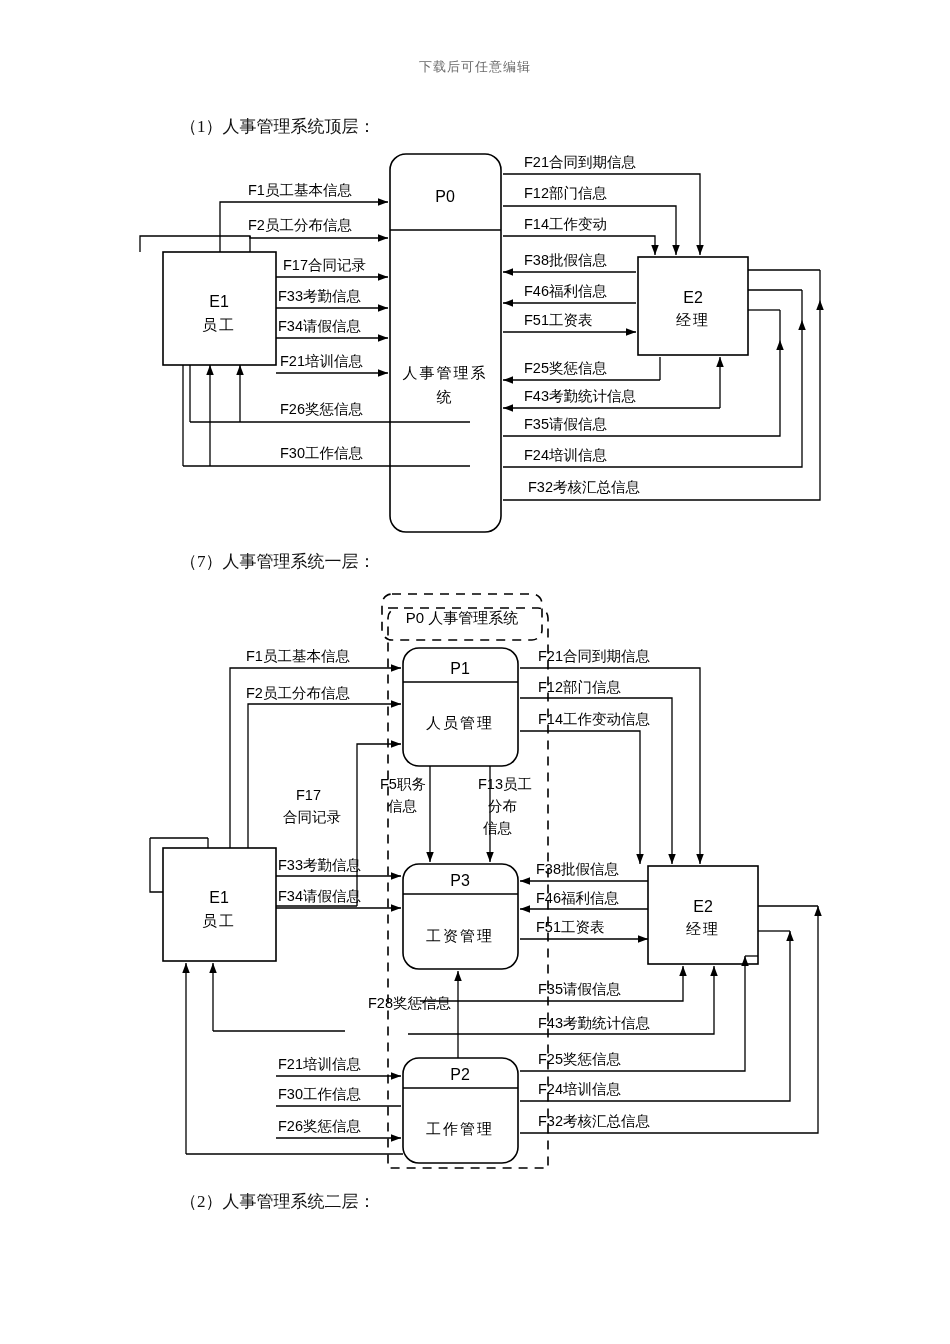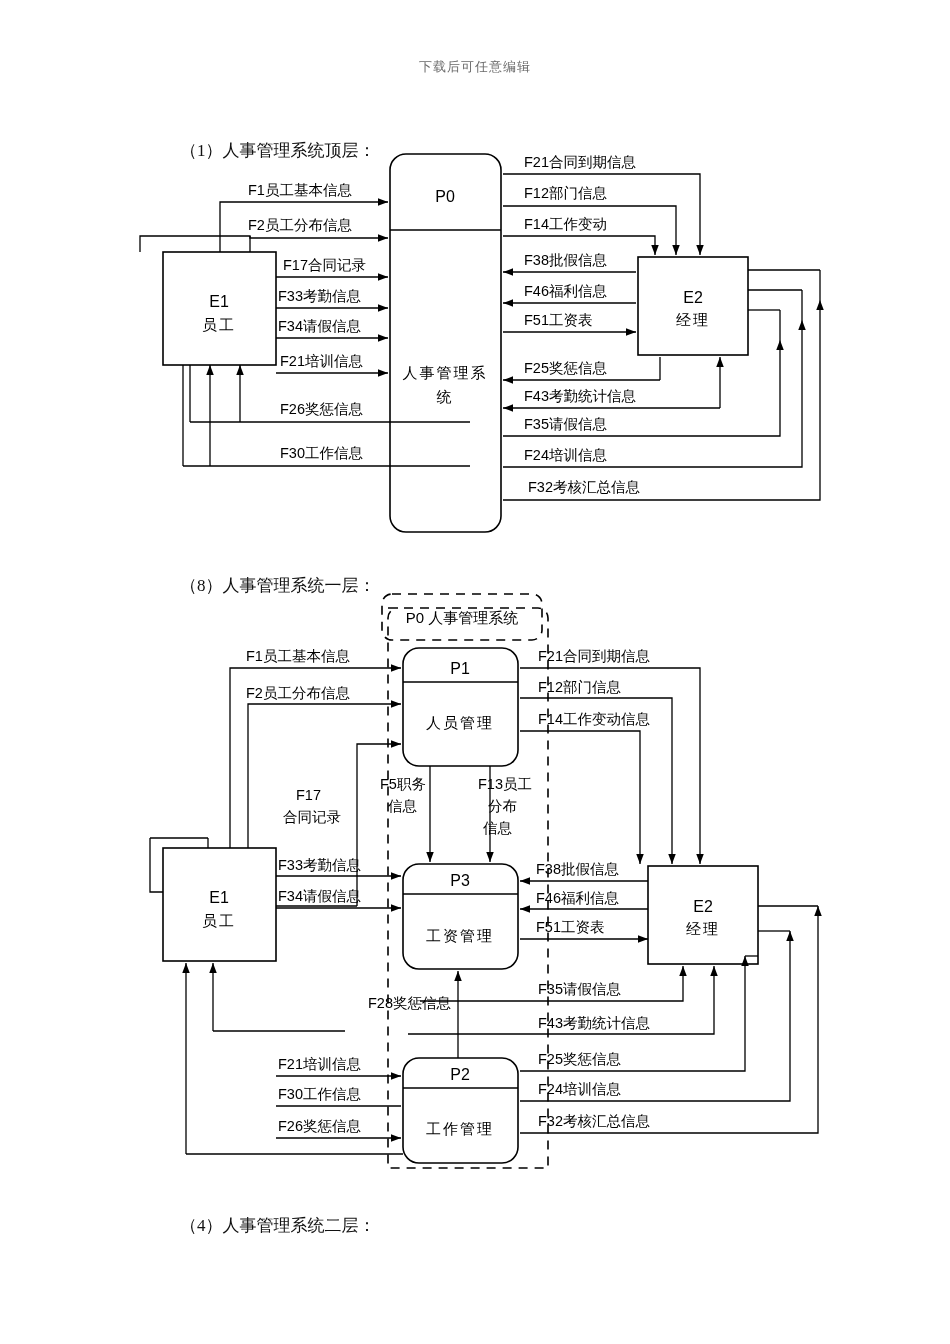--- a/index.html
+++ b/index.html
@@ -26,21 +26,20 @@
     letter-spacing: 1px;
     font-family: "Liberation Serif", serif;
   }
   .section-title {
     position: absolute;
     left: 180px;
     font-size: 17px;
     font-family: "Liberation Serif", "DejaVu Serif", serif;
     color: #111;
     white-space: nowrap;
-    margin-top: 24px;
   }
   #title-1 { top: 115px; }
   #title-2 { top: 550px; }
   #title-3 { top: 1190px; }
 
   .diagram {
     position: absolute;
     left: 0;
   }
   #diagram-top { top: 140px; }
@@ -187,21 +186,21 @@
   <path class="flow" d="M780,200 L780,170"></path>
   <path class="flow" d="M802,180 L802,150"></path>
   <path class="flow" d="M820,160 L820,130"></path>
 
   <path class="flow" d="M470,282 L470,282"></path>
   <path class="flow" d="M240,282 L240,225" marker-end="url(#ah)"></path>
   <path class="flow" d="M210,326 L210,225" marker-end="url(#ah)"></path>
 </svg>
 </div>
 
-<div class="section-title" id="title-2">（8）人事管理系统一层：</div>
+<div class="section-title" id="title-2">（7）人事管理系统一层：</div>
 
 <div class="diagram" id="diagram-level1">
 <svg width="950" height="620" viewBox="0 0 950 620">
   <defs>
     <marker id="ah2" markerWidth="9" markerHeight="9" refX="8" refY="3" orient="auto">
       <path d="M0,0 L8,3 L0,6 z" fill="#000"></path>
     </marker>
   </defs>
 
   <path class="dashed-box" d="M388,32 L538,32 A10,10 0 0 1 548,42 L548,592 L388,592 L388,42 A10,10 0 0 1 398,32"></path>
@@ -310,13 +309,13 @@
   <path class="flow" d="M520,557 L818,557 L818,330" marker-end="url(#ah2)"></path>
   <text class="flow-label" x="538" y="550">F32考核汇总信息</text>
 
   <path class="flow" d="M758,355 L790,355"></path>
   <path class="flow" d="M758,330 L818,330"></path>
   <path class="flow" d="M745,380 L745,380"></path>
   <path class="flow" d="M758,380 L745,380"></path>
 </svg>
 </div>
 
-<div class="section-title" id="title-3">（4）人事管理系统二层：</div>
+<div class="section-title" id="title-3">（2）人事管理系统二层：</div>
 
 </body></html>

